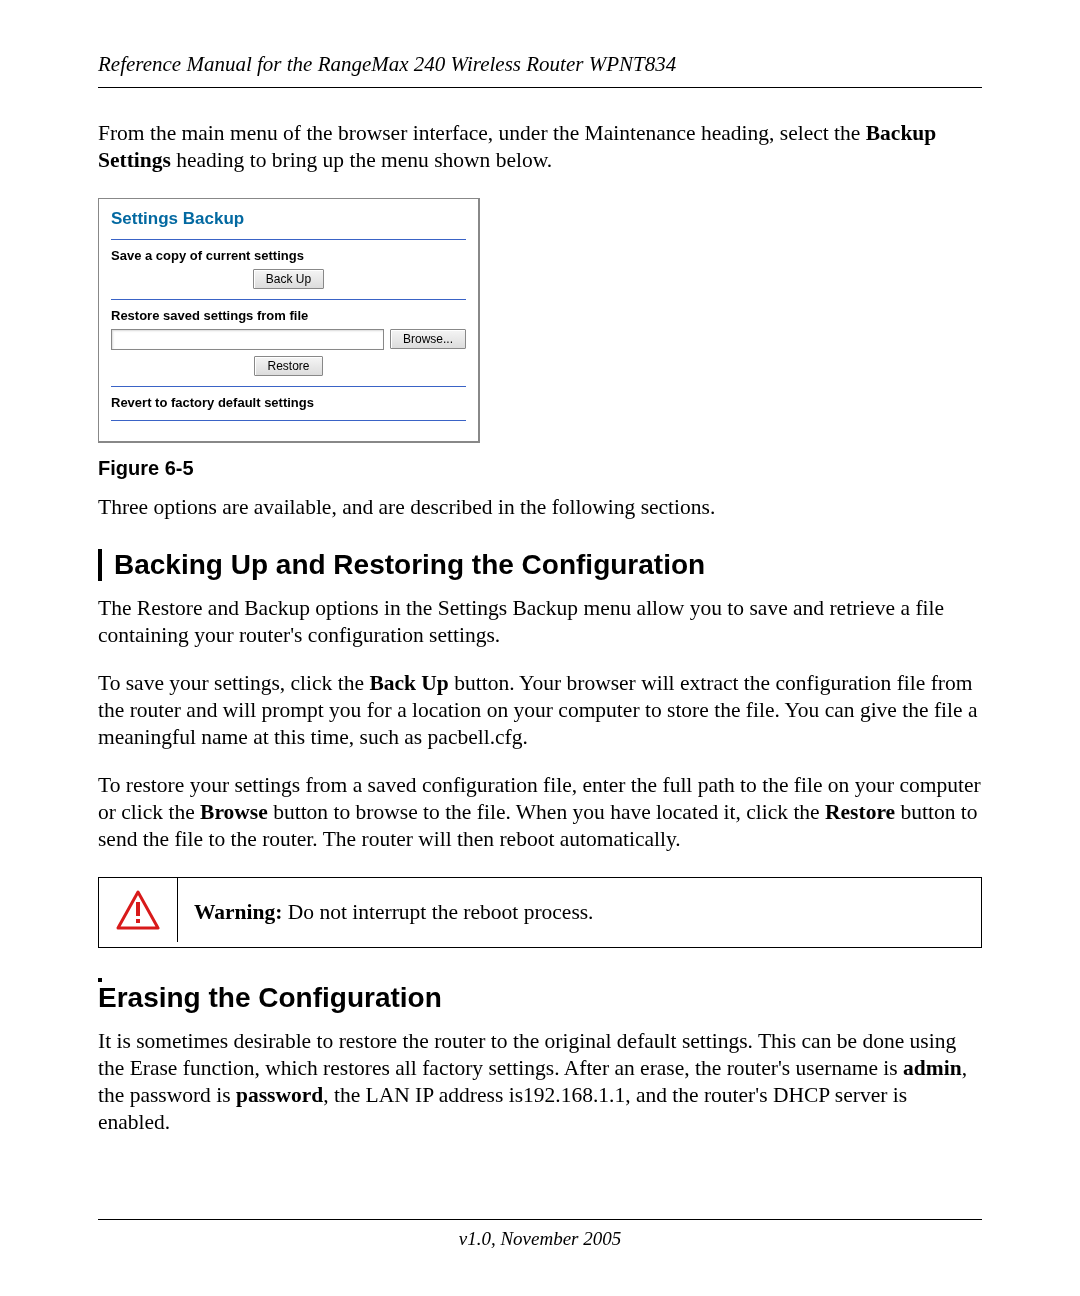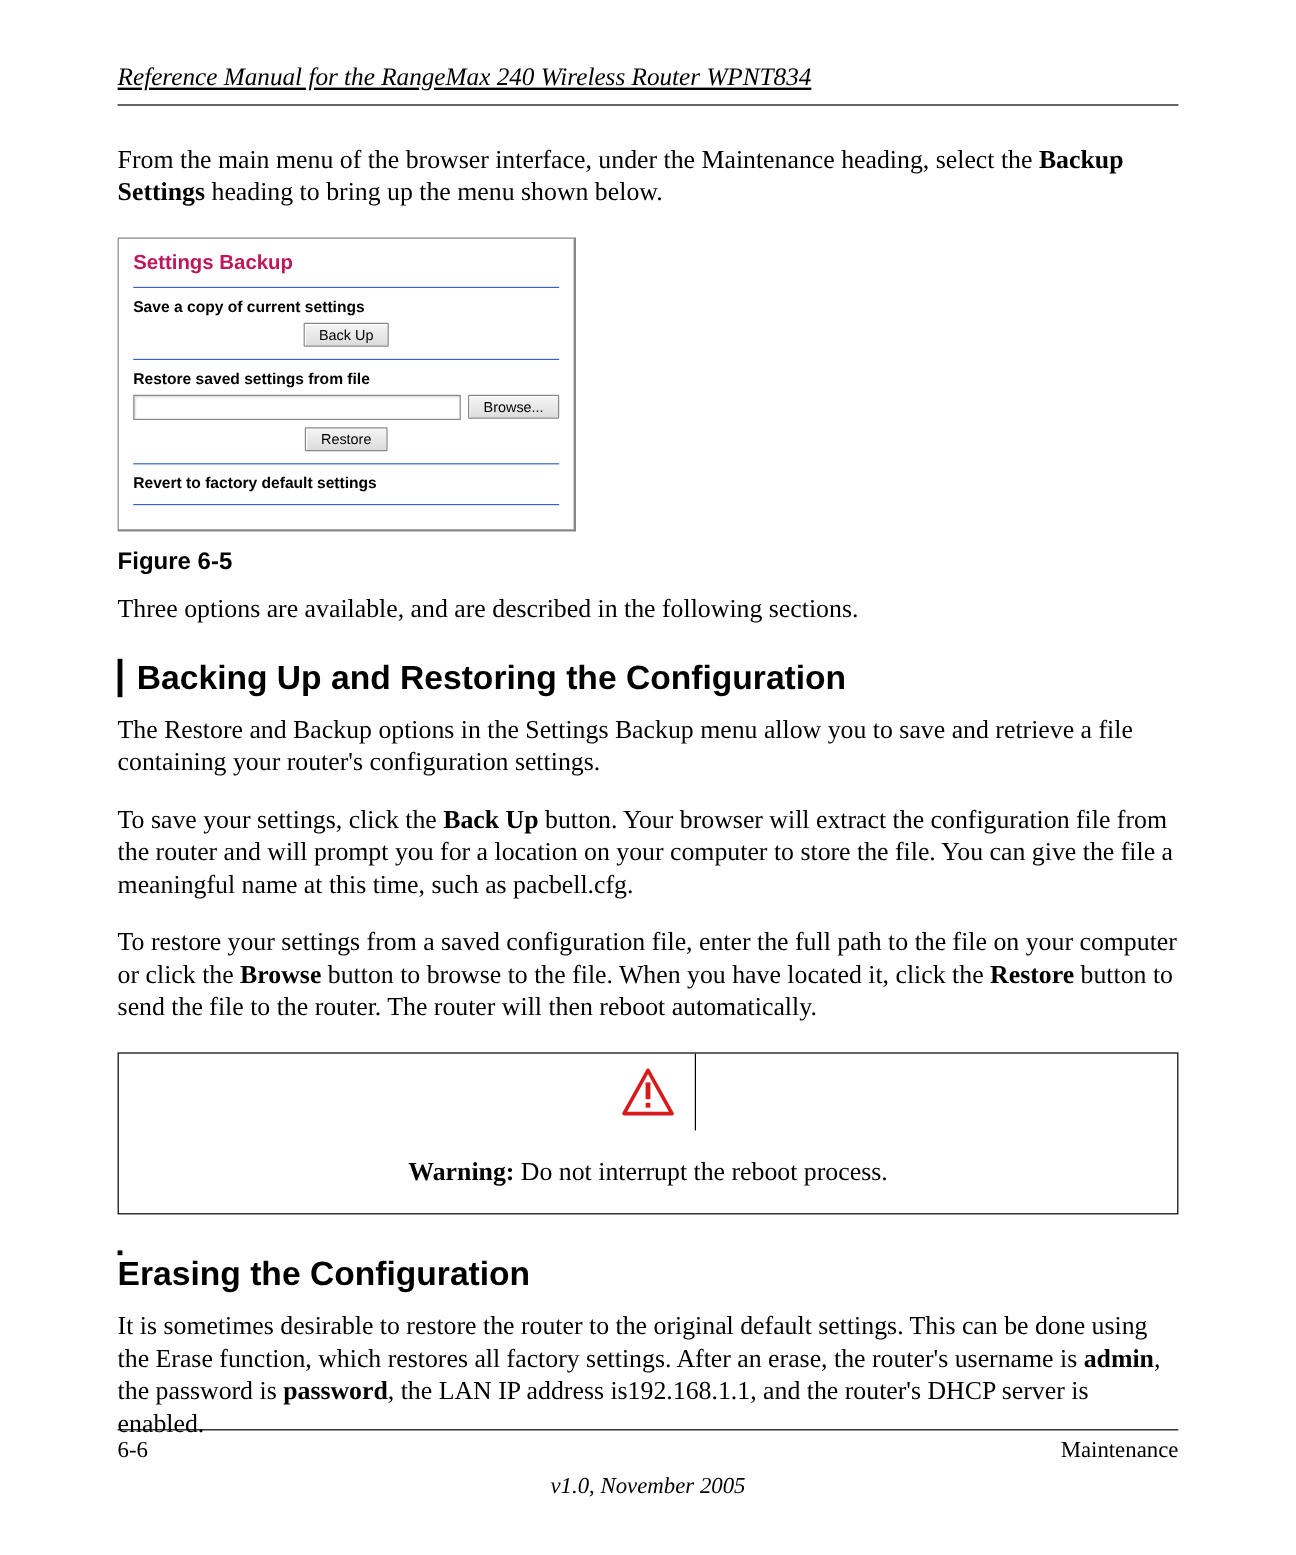--- a/index.html
+++ b/index.html
@@ -13,21 +13,20 @@
     width: 1080px;
     height: 1296px;
     box-sizing: border-box;
     padding: 52px 98px 40px 98px;
     position: relative;
   }
   .running-head {
     font-style: italic;
     font-size: 21px;
     margin-bottom: 10px;
-    text-decoration: underline;
   }
   .rule {
     border: none;
     border-top: 1.3px solid #000;
     margin: 0;
   }
   .intro {
     font-size: 21.5px;
     line-height: 1.25;
     margin-top: 32px;
@@ -39,21 +38,21 @@
     margin-top: 24px;
     width: 355px;
     border: 1px solid #888;
     border-right-width: 2px;
     border-bottom-width: 2px;
     background: #fff;
     padding: 10px 12px 12px 12px;
     font-family: Arial, Helvetica, sans-serif;
   }
   .panel-title {
-    color: #be185d;
+    color: #0369a1;
     font-weight: bold;
     font-size: 17px;
     margin-bottom: 4px;
   }
   .panel-sep {
     border: none;
     border-top: 1.5px solid #3a63c6;
     margin: 10px 0 8px 0;
   }
   .panel-sublabel {
@@ -112,23 +111,22 @@
   }
   .section-title {
     font-family: Arial, Helvetica, sans-serif;
     font-weight: bold;
     font-size: 28px;
     line-height: 1.15;
   }
   .warning-box {
     border: 1px solid #000;
     display: flex;
-    align-items: center;
+    align-items: flex-start;
     margin-top: 24px;
-    flex-direction: column;
   }
   .warning-icon-cell {
     border-right: 1px solid #000;
     width: 70px;
     display: flex;
     align-items: center;
     justify-content: center;
     padding: 12px 4px;
   }
   .warning-text-cell {
@@ -234,20 +232,16 @@
     <div class="section-bar"></div>
     <div class="section-title">Erasing the Configuration</div>
   </div>
 
   <p class="para">
     <span>It is sometimes desirable to restore the router to the original default settings. This can be done using the Erase function, which restores all factory settings. After an erase, the router's username is </span><span class="bold">admin</span><span>, the password is </span><span class="bold">password</span><span>, the LAN IP address is192.168.1.1, and the router's DHCP server is enabled.</span>
   </p>
 
   <div class="footer">
     <hr class="footer-rule">
-    <div class="footer-row">
-      <span>6-6</span>
-      <span>Maintenance</span>
-    </div>
     <div class="ver">v1.0, November 2005</div>
   </div>
 
 </div>
 
 </body></html>

